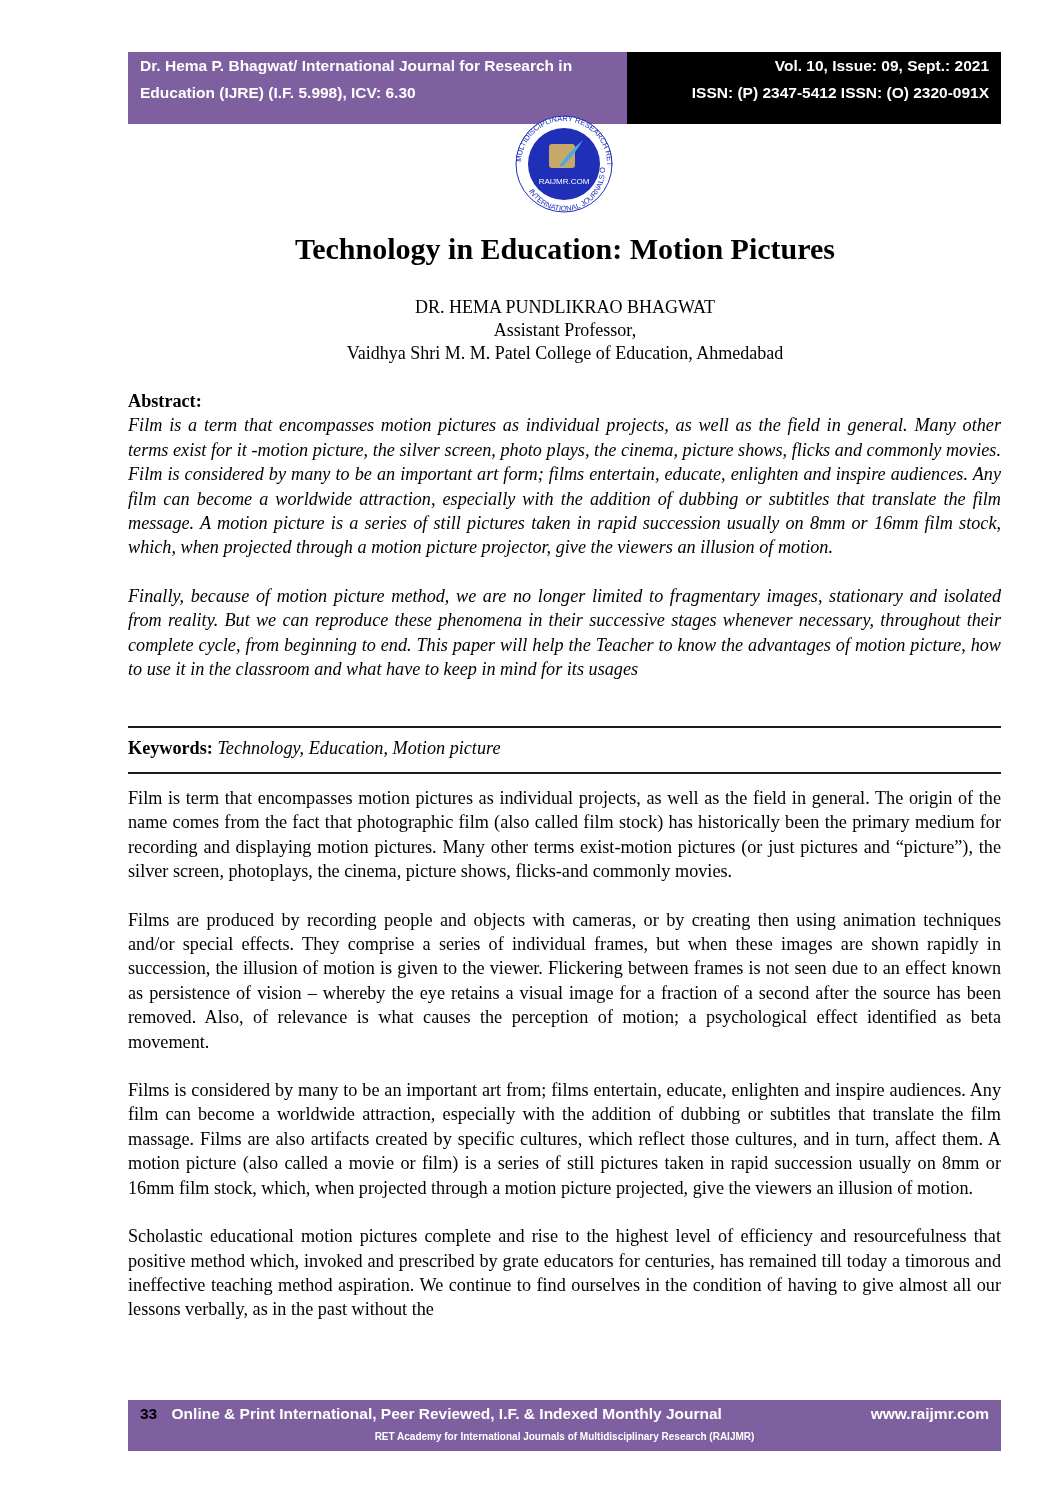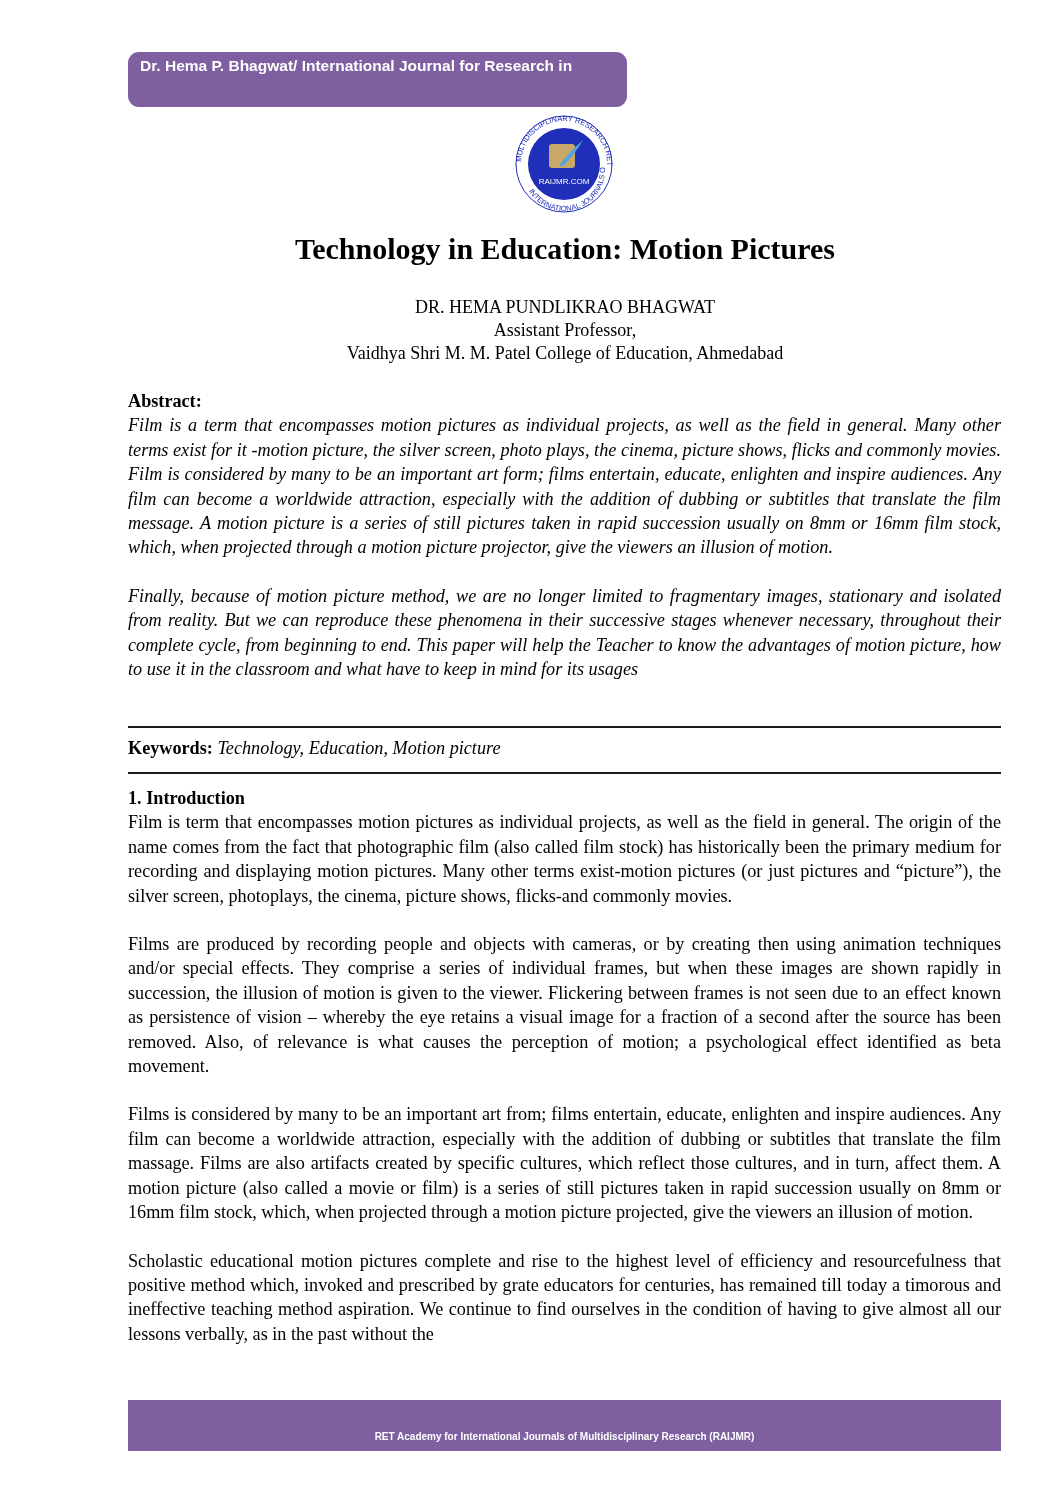--- a/index.html
+++ b/index.html
@@ -1,19 +1,19 @@
 <!DOCTYPE html>
 <html><head>
 <meta charset="utf-8">
 <style>
   html, body { margin: 0; padding: 0; background: #ffffff; }
   body { width: 1058px; height: 1497px; position: relative; overflow: hidden; }
   .page { position: absolute; left: 0; top: 0; width: 1058px; height: 1497px; }
 
-  .hdr { position: absolute; top: 52px; height: 55px; border-radius: 11px; }
+  .hdr { position: absolute; top: 52px; height: 72px; }
   .hdr-left { left: 128px; width: 499px; background: #7e60a0; color: #fff;
     font-family: "Liberation Sans", sans-serif; font-weight: bold; font-size: 15.5px; line-height: 27px;
     padding-left: 12px; box-sizing: border-box; }
   .hdr-right { left: 627px; width: 374px; background: #000; color: #fff;
     font-family: "Liberation Sans", sans-serif; font-weight: bold; font-size: 15.5px; line-height: 27px;
     text-align: right; padding-right: 12px; box-sizing: border-box; }
 
   .logo { position: absolute; left: 509px; top: 114px; width: 110px; height: 100px; }
 
   .title { position: absolute; top: 232px; left: 0; width: 1130px; text-align: center;
@@ -38,20 +38,25 @@
   .footer .url { position: absolute; right: 0; top: 0; color: #fff; }
   .footer .row2 { position: absolute; left: 0; right: 0; top: 26px; text-align: center; font-size: 10px; line-height: 22px; }
 </style>
 </head>
 <body>
 
 <div class="page">
 
   <div class="hdr hdr-left">
     <div>Dr. Hema P. Bhagwat/ International Journal for Research in</div>
+    <div>Education (IJRE) (I.F. 5.998), ICV: 6.30</div>
+  </div>
+  <div class="hdr hdr-right">
+    <div>Vol. 10, Issue: 09, Sept.: 2021</div>
+    <div>ISSN: (P) 2347-5412 ISSN: (O) 2320-091X</div>
   </div>
 
   <svg class="logo" viewBox="0 0 110 100">
     <defs>
       <path id="ringTop" d="M 12 50 A 43 43 0 0 1 98 50"></path>
       <path id="ringBot" d="M 14 56 A 41 41 0 0 0 96 56"></path>
     </defs>
     <circle cx="55" cy="50" r="48" fill="#ffffff" stroke="#1f2fb8" stroke-width="1"></circle>
     <circle cx="55" cy="50" r="36" fill="#1f2fb8"></circle>
     <text font-family="Liberation Sans, sans-serif" font-size="7.5" fill="#1f2fb8">
@@ -82,24 +87,28 @@
   <div class="rule" style="top:726px;"></div>
 
   <div class="content" style="top:736px;">
     <span class="bold">Keywords:</span>
     <span class="italic">Technology, Education, Motion picture</span>
   </div>
 
   <div class="rule" style="top:772px;"></div>
 
   <div class="content" style="top:786px;">
-    <p class="bold">1. Introduction</p>
     <p>Film is term that encompasses motion pictures as individual projects, as well as the field in general. The origin of the name comes from the fact that photographic film (also called film stock) has historically been the primary medium for recording and displaying motion pictures. Many other terms exist-motion pictures (or just pictures and “picture”), the silver screen, photoplays, the cinema, picture shows, flicks-and commonly movies.</p>
     <p style="margin-top:24px;">Films are produced by recording people and objects with cameras, or by creating then using animation techniques and/or special effects. They comprise a series of individual frames, but when these images are shown rapidly in succession, the illusion of motion is given to the viewer. Flickering between frames is not seen due to an effect known as persistence of vision – whereby the eye retains a visual image for a fraction of a second after the source has been removed. Also, of relevance is what causes the perception of motion; a psychological effect identified as beta movement.</p>
     <p style="margin-top:24px;">Films is considered by many to be an important art from; films entertain, educate, enlighten and inspire audiences. Any film can become a worldwide attraction, especially with the addition of dubbing or subtitles that translate the film massage. Films are also artifacts created by specific cultures, which reflect those cultures, and in turn, affect them. A motion picture (also called a movie or film) is a series of still pictures taken in rapid succession usually on 8mm or 16mm film stock, which, when projected through a motion picture projected, give the viewers an illusion of motion.</p>
     <p style="margin-top:24px;">Scholastic educational motion pictures complete and rise to the highest level of efficiency and resourcefulness that positive method which, invoked and prescribed by grate educators for centuries, has remained till today a timorous and ineffective teaching method aspiration. We continue to find ourselves in the condition of having to give almost all our lessons verbally, as in the past without the</p>
   </div>
 
   <div class="footer">
+    <div class="row1">
+      <span class="pgnum">33</span>
+      <span>Online &amp; Print International, Peer Reviewed, I.F. &amp; Indexed Monthly Journal</span>
+      <span class="url">www.raijmr.com</span>
+    </div>
     <div class="row2">RET Academy for International Journals of Multidisciplinary Research (RAIJMR)</div>
   </div>
 
 </div>
 
 </body></html>

